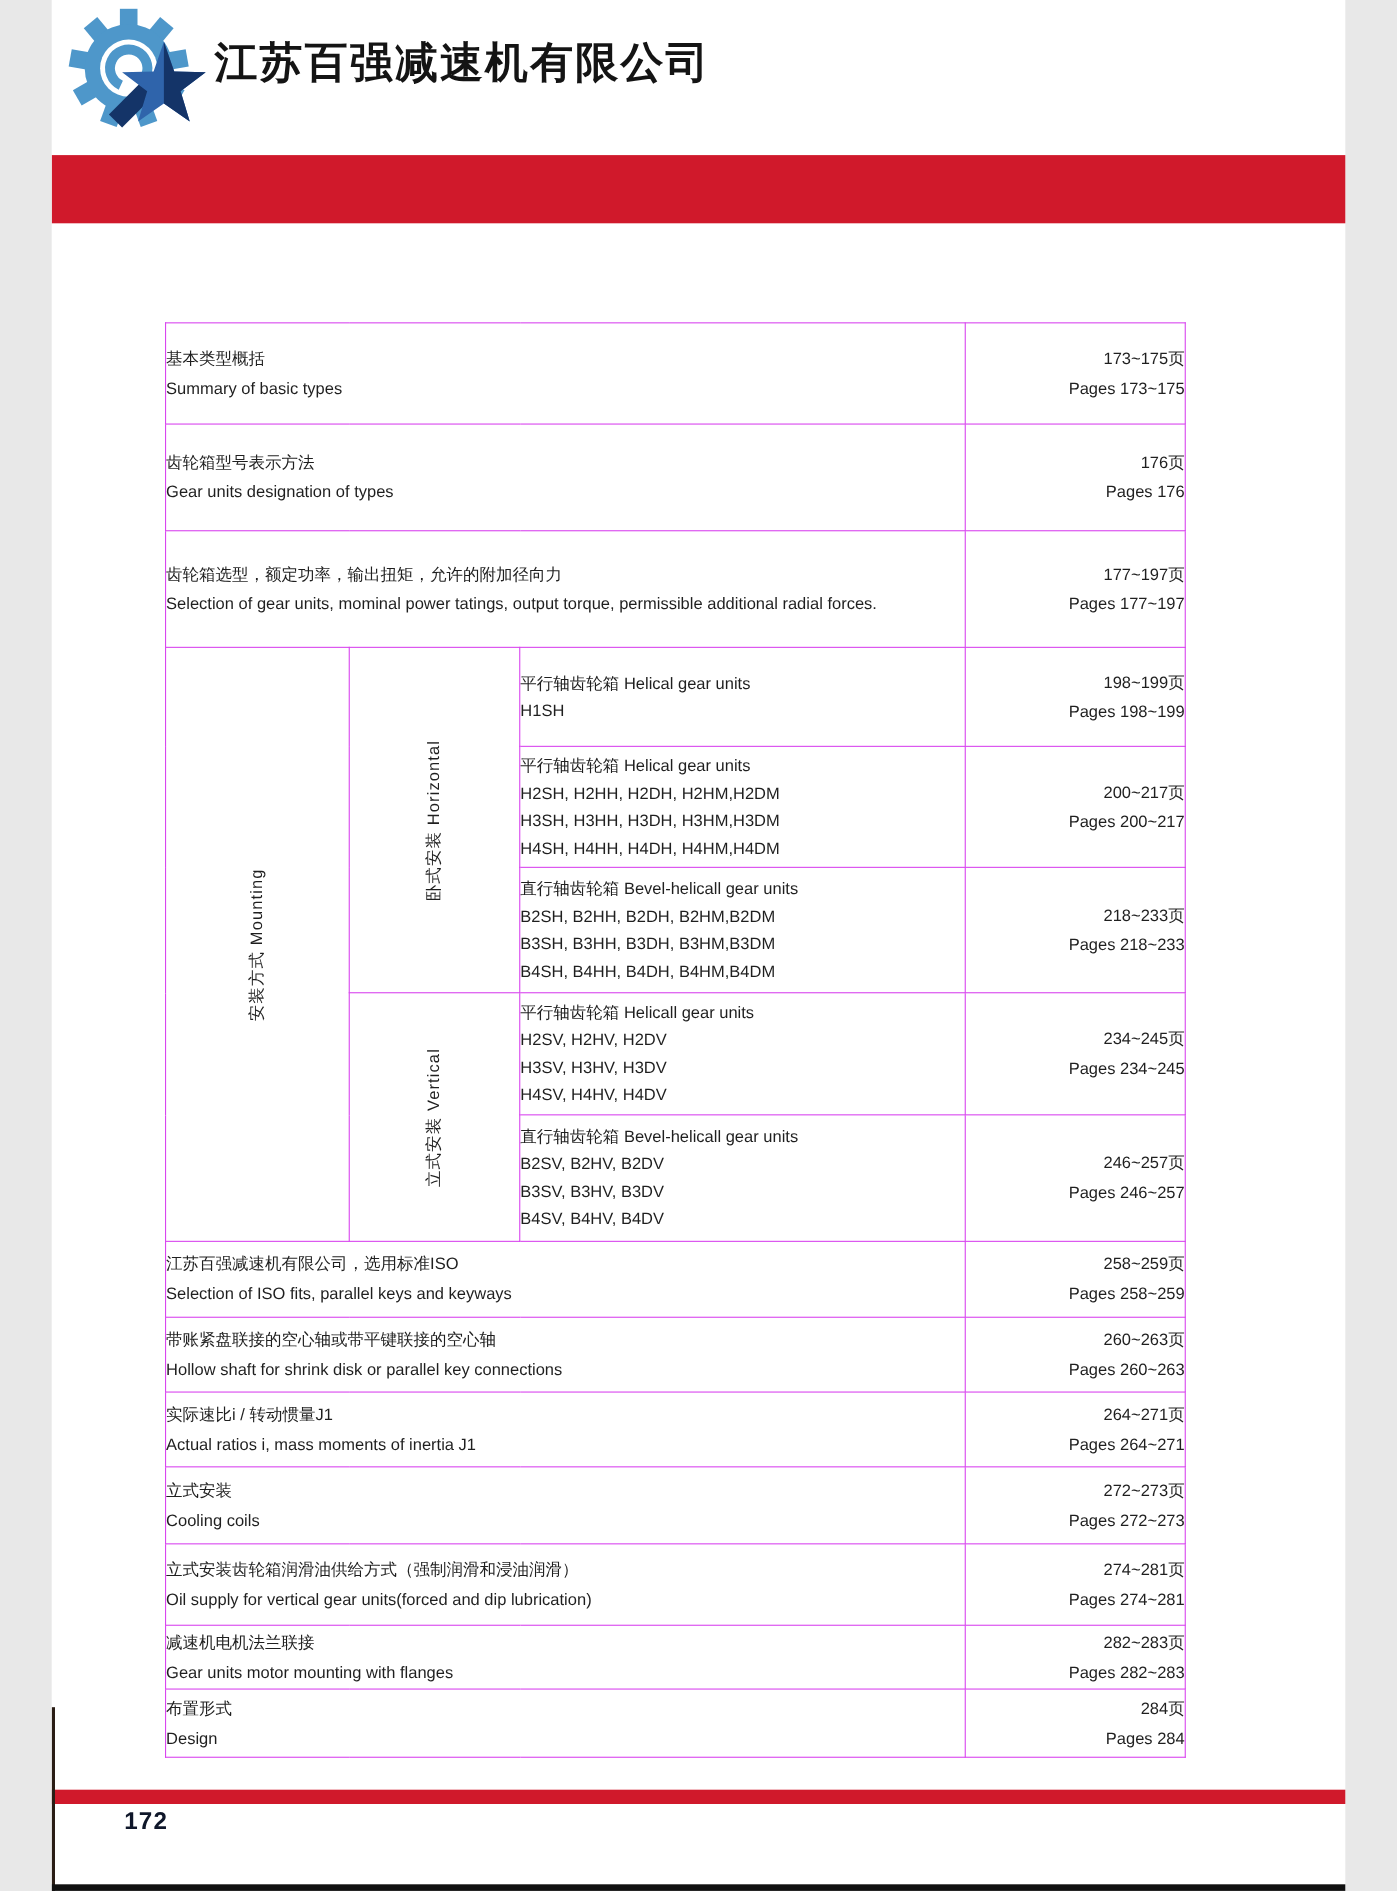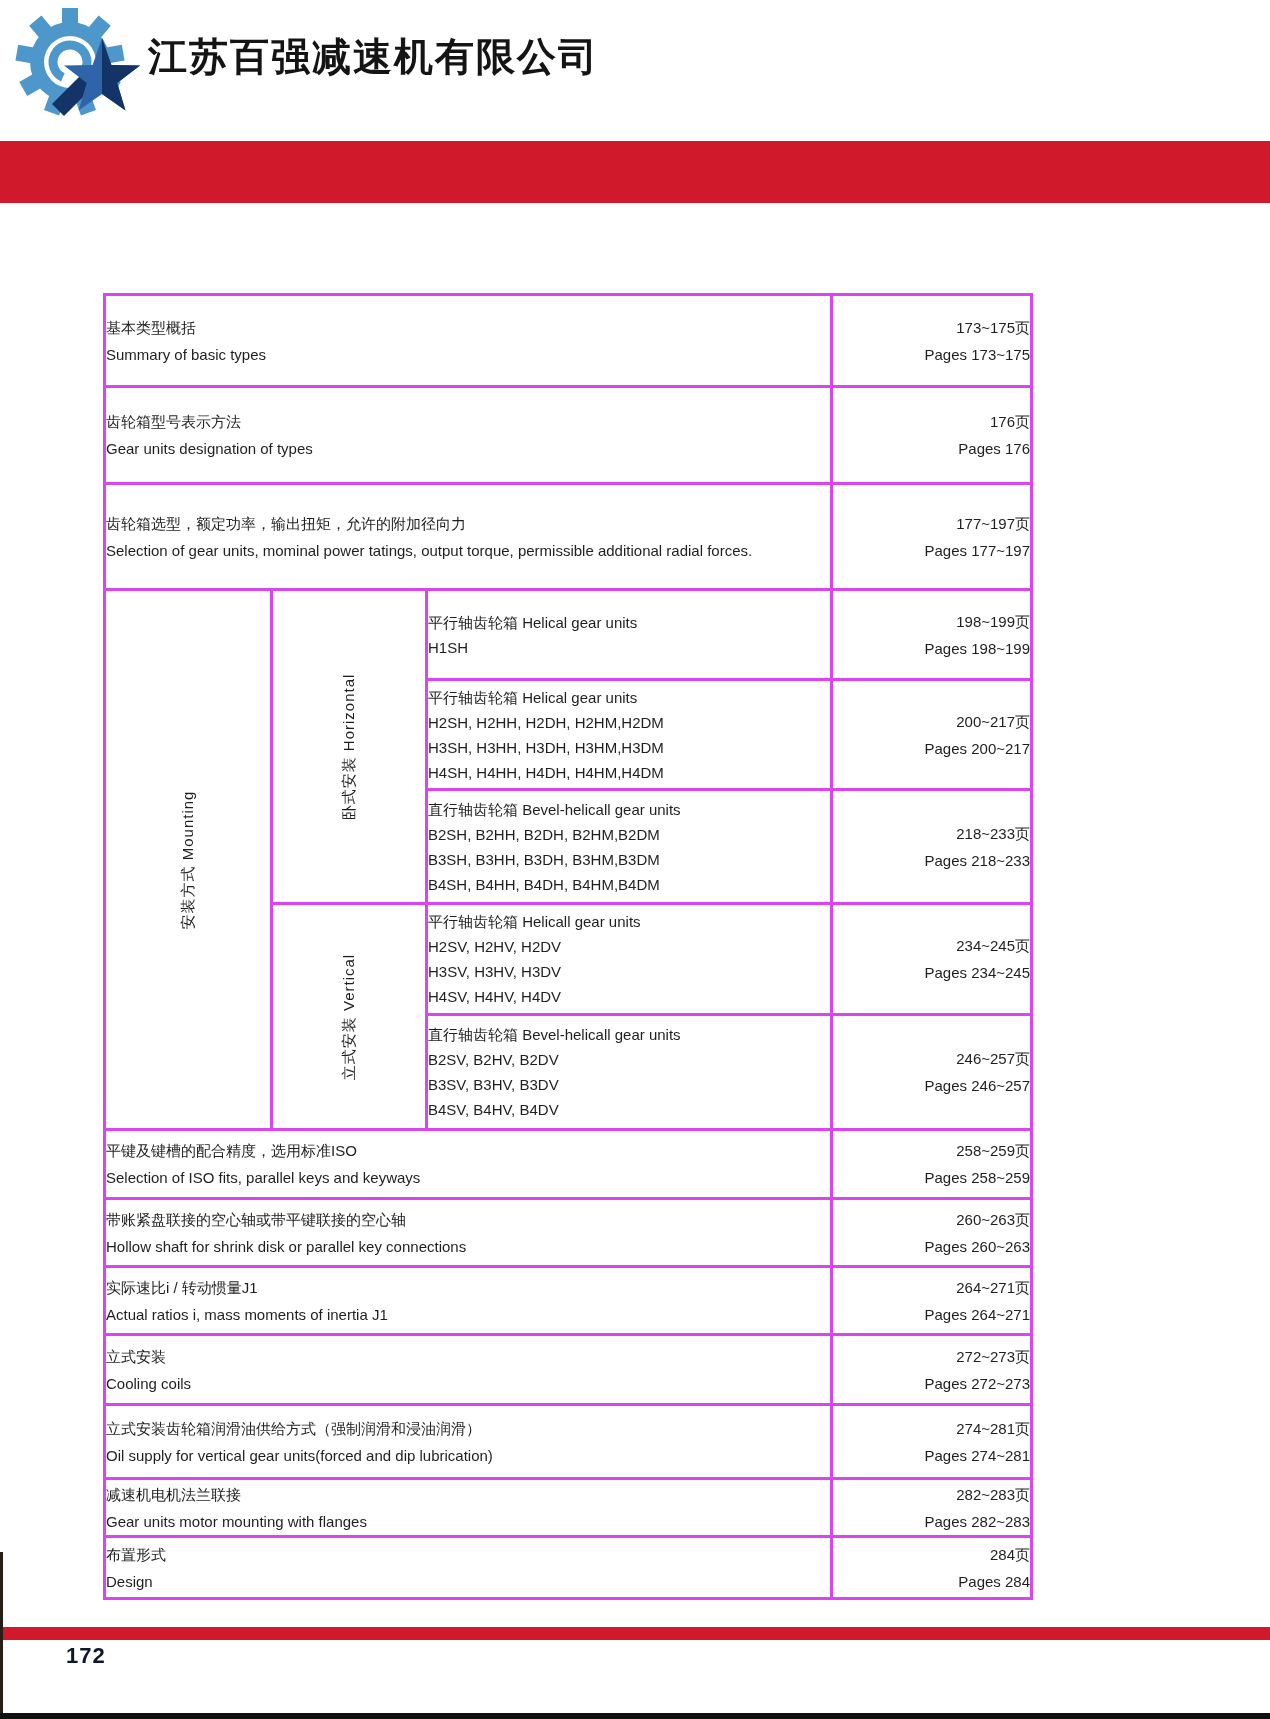--- a/index.html
+++ b/index.html
@@ -1,17 +1,17 @@
 <!DOCTYPE html>
 <html><head>
 <meta charset="utf-8">
 <style>
   html,body { margin:0; padding:0; background:#e8e8e8; }
   .page {
-    position:relative; width:1270px; height:1719px; margin:0 auto;
+    position:relative; width:1176px; height:1719px; margin:0 auto;
     background:#ffffff; overflow:hidden;
     font-family:"Liberation Sans","DejaVu Sans",sans-serif;
     color:#1c1c1c;
   }
   
   .logo { position:absolute; left:12px; top:6px; width:130px; height:115px; }
   .company-name {
     position:absolute; left:148px; top:30px;
     font-size:39px; font-weight:700; letter-spacing:2px; color:#141414;
     white-space:nowrap;
@@ -22,21 +22,21 @@
   
   .title-block { position:absolute; left:106px; top:212px; line-height:31px; font-size:20px; color:#111; }
   .title-block .zh { margin-right:20px; }
 
   
   table.toc {
     position:absolute; left:103px; top:293px; width:927px;
     border-collapse:collapse; table-layout:fixed;
   }
   table.toc td {
-    border:3px solid #d946ef; vertical-align:middle; padding:0;
+    border:1px solid #d946ef; vertical-align:middle; padding:0;
     font-size:15px; color:#1f1f1f;
   }
   td.desc { padding-left:25px; }
   td.desc .line { line-height:27px; }
   td.models { padding-left:50px; }
   td.models .line { line-height:25px; }
   td.pages { text-align:right; }
   td.pages .line { line-height:27px; }
   td.vcell { position:relative; }
   .vtext {
@@ -187,21 +187,21 @@
         <div class="line">B4SV, B4HV, B4DV</div>
       </td>
       <td class="pages">
         <div class="line">246~257页</div>
         <div class="line">Pages 246~257</div>
       </td>
     </tr>
 
     <tr style="height:69px">
       <td class="desc" colspan="3">
-        <div class="line">平键及键槽的配合精度，选用标准ISO</div>
+        <div class="line">江苏百强减速机有限公司，选用标准ISO</div>
         <div class="line">Selection of ISO fits, parallel keys and keyways</div>
       </td>
       <td class="pages">
         <div class="line">258~259页</div>
         <div class="line">Pages 258~259</div>
       </td>
     </tr>
     <tr style="height:68px">
       <td class="desc" colspan="3">
         <div class="line">带账紧盘联接的空心轴或带平键联接的空心轴</div>

